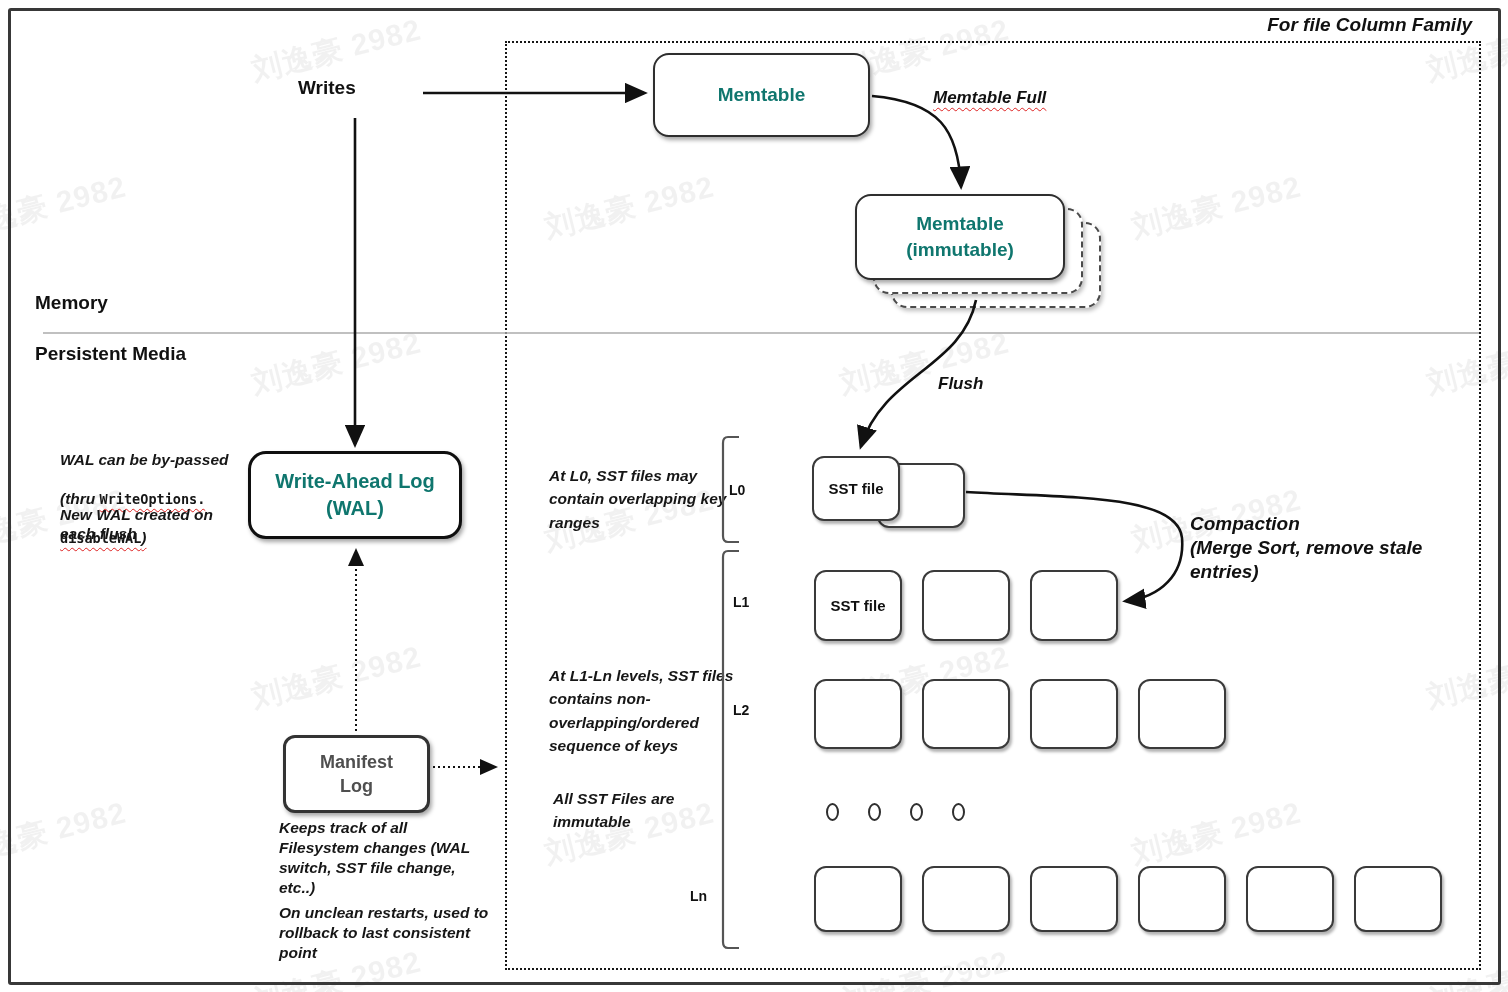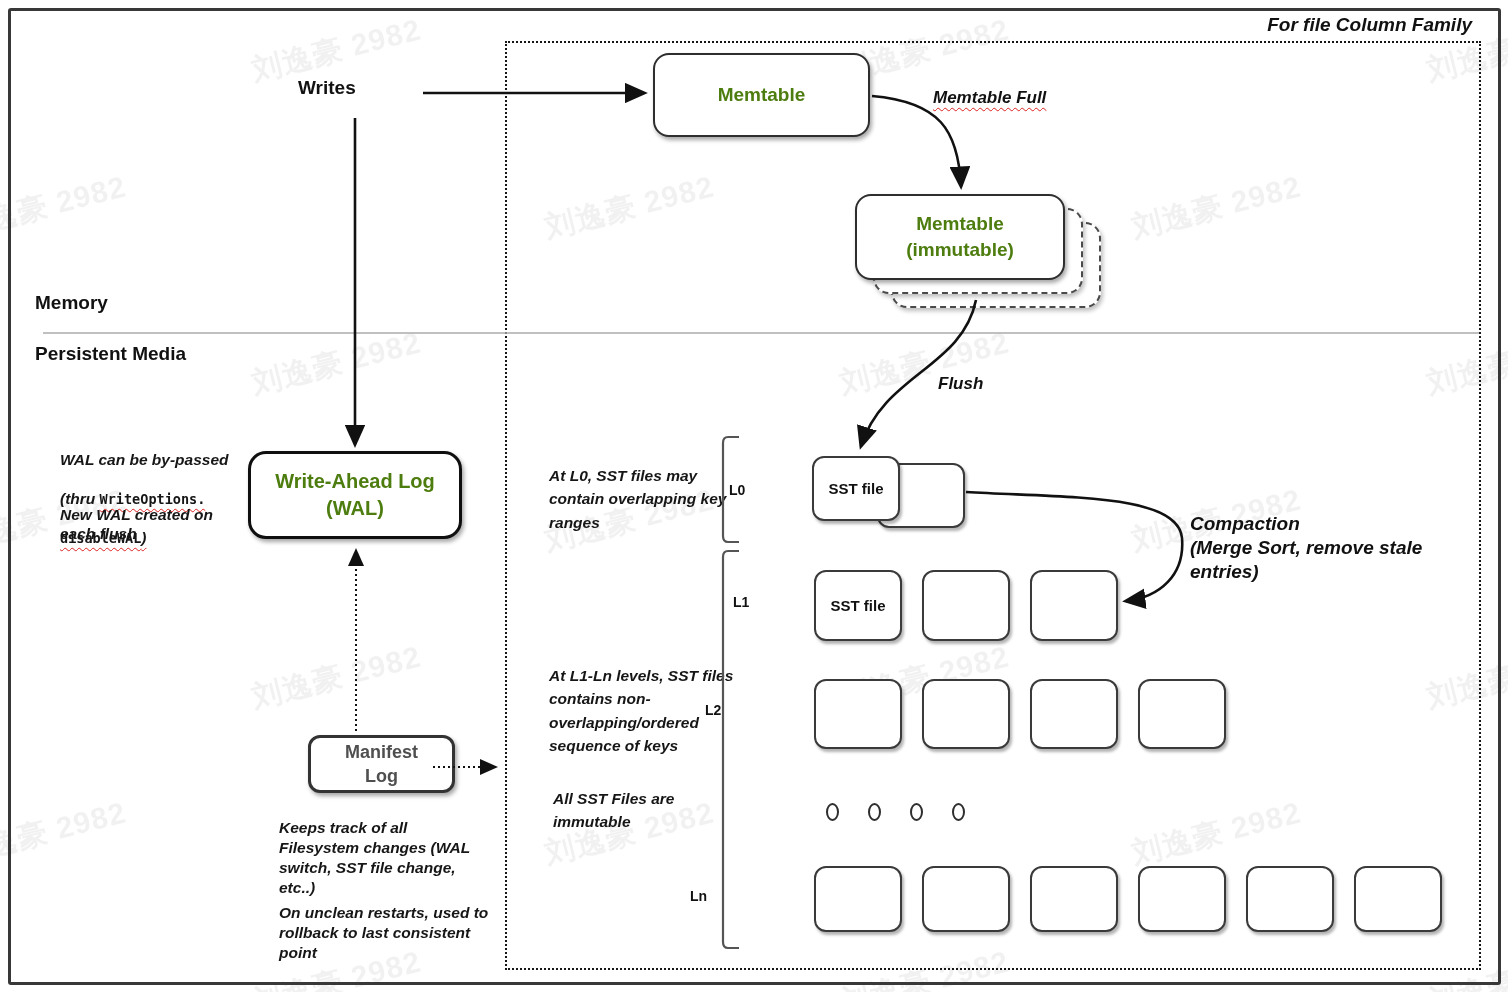--- a/index.html
+++ b/index.html
@@ -13,32 +13,32 @@
       border:2px dotted #161616;box-sizing:border-box;z-index:1;}
   .cf-title{position:absolute;right:36px;top:14px;font-size:19px;font-weight:bold;
       font-style:italic;z-index:4;}
   .section-label{position:absolute;font-size:19px;font-weight:bold;z-index:4;}
   .plain-label{position:absolute;font-size:19px;font-weight:bold;z-index:4;text-align:right;}
   .edge-label{position:absolute;font-size:17px;font-weight:bold;font-style:italic;z-index:4;}
   .wavy{text-decoration:underline;text-decoration-style:wavy;text-decoration-color:#d22;
       text-decoration-thickness:1px;text-underline-offset:4px;text-decoration-skip-ink:none;}
   .node{position:absolute;background:#fff;border:2.5px solid #2e2e2e;border-radius:16px;
       display:flex;align-items:center;justify-content:center;text-align:center;
-      font-weight:bold;color:#4d7c0f;box-shadow:2px 3px 4px rgba(0,0,0,0.35);
+      font-weight:bold;color:#0f766e;box-shadow:2px 3px 4px rgba(0,0,0,0.35);
       box-sizing:border-box;white-space:pre-line;z-index:3;line-height:1.35;}
   #memtable-box{left:653px;top:53px;width:217px;height:84px;font-size:19px;}
   #immutable-box{left:855px;top:194px;width:210px;height:86px;font-size:19px;}
   .ghost{position:absolute;background:#fff;border:2.5px dashed #4a4a4a;border-radius:16px;
       box-sizing:border-box;box-shadow:2px 3px 4px rgba(0,0,0,0.25);}
   #ghost1{left:873px;top:208px;width:210px;height:86px;z-index:2;}
   #ghost2{left:891px;top:222px;width:210px;height:86px;z-index:2;}
   #wal-box{left:248px;top:451px;width:214px;height:88px;font-size:20px;
       border-width:3.5px;border-color:#0f0f0f;border-radius:18px;}
-  #manifest-box{left:283px;top:735px;width:147px;height:58px;font-size:18px;
-      border:3px solid #333;border-radius:12px;color:#4f4f4f;margin-left:25px;}
+  #manifest-box{left:283px;top:735px;width:147px;height:78px;font-size:18px;
+      border:3px solid #333;border-radius:12px;color:#4f4f4f;}
   .note{position:absolute;font-style:italic;font-weight:bold;font-size:15.5px;
       line-height:1.25;color:#161616;white-space:pre-line;z-index:4;}
   .note.wide{line-height:1.5;}
   .code{font-family:"DejaVu Sans Mono",monospace;font-style:normal;font-size:13.5px;}
   .compaction{position:absolute;left:1190px;top:512px;font-size:19px;font-weight:bold;
       font-style:italic;line-height:24px;white-space:pre-line;z-index:4;}
   .level-label{position:absolute;font-size:14px;font-weight:bold;z-index:4;}
   .sst-box{width:88px;height:70px;background:#fff;border:2.5px solid #3a3a3a;
       border-radius:12px;box-shadow:2px 3px 3px rgba(0,0,0,0.3);box-sizing:border-box;
       display:flex;align-items:center;justify-content:center;font-weight:bold;
@@ -132,21 +132,21 @@
 overlapping/ordered
 sequence of keys</div>
   <div class="note wide" style="left:553px;top:787px;">All SST Files are
 immutable</div>
   <div class="compaction">Compaction
 (Merge Sort, remove stale
 entries)</div>
 
   <div class="level-label" style="left:729px;top:482px;">L0</div>
   <div class="level-label" style="left:733px;top:594px;">L1</div>
-  <div class="level-label" style="left:705px;top:702px;">L2</div>
+  <div class="level-label" style="left:733px;top:702px;">L2</div>
   <div class="level-label" style="left:690px;top:888px;">Ln</div>
 
   <div id="l0-group">
     <div class="sst-box" id="l0-box2"></div>
     <div class="sst-box" id="l0-box1">SST file</div>
   </div>
 
   <div class="level-row" id="l1-row">
     <div class="sst-box" style="height:71px;">SST file</div>
   <div class="sst-box" style="height: 71px;"></div>

